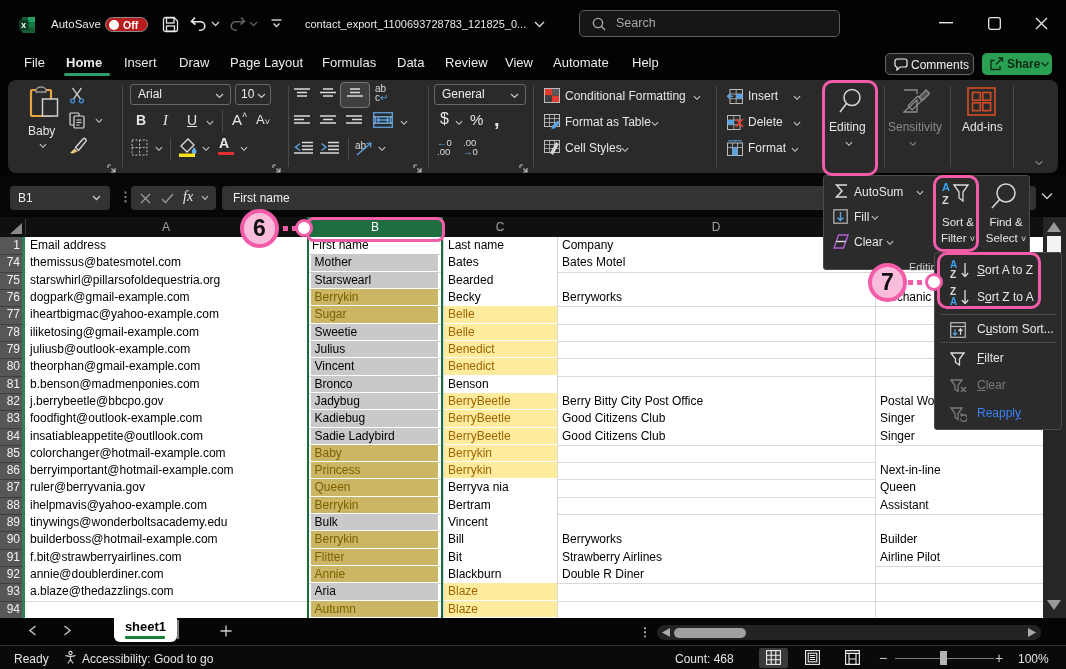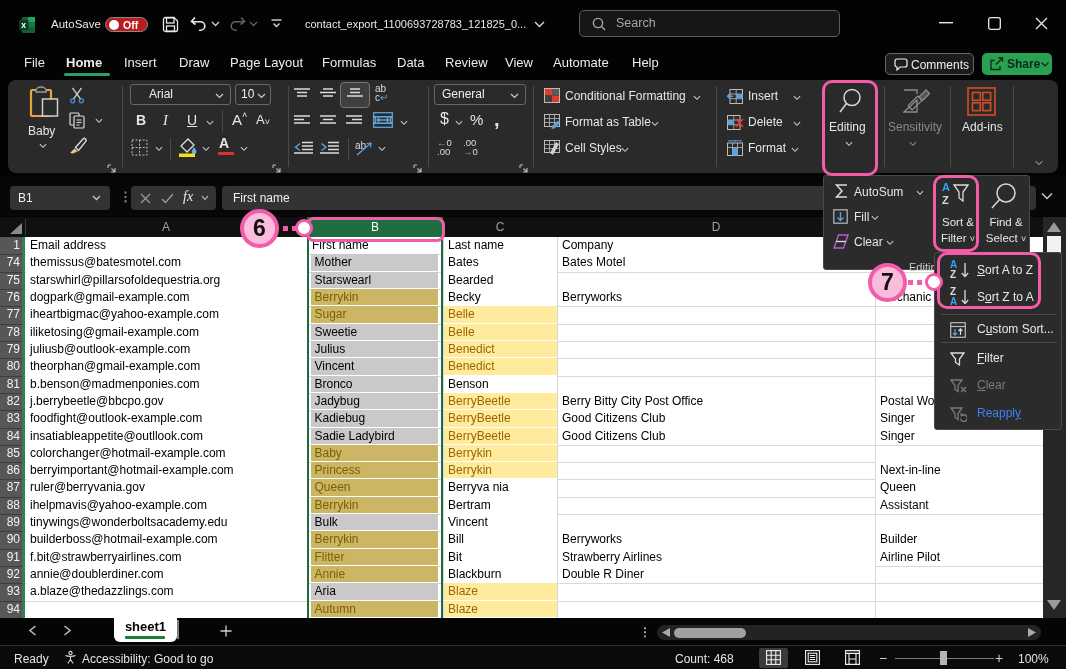--- a/index.html
+++ b/index.html
@@ -187,21 +187,21 @@
   <svg class="abs" style="left:69px;top:136px" width="19" height="19" viewBox="0 0 19 19">
       <path d="M1 17 l4.5-4.5 3 3 L4 17.5 z" fill="#e8c87a"></path>
       <path d="M6.5 11.5 L14 3 a1.8 1.8 0 0 1 2.6 2.6 L9.5 14.5 z" fill="none" stroke="#dcdcdc" stroke-width="1.4"></path>
     </svg>
   <div class="rlabel" style="left:0px;width:120px">Clipboard</div>
   <svg class="launcher" style="left:107px;top:164px" viewBox="0 0 9 9" fill="none" stroke="#bbb" stroke-width="1.1">
       <path d="M1 1 h3 M1 1 v3 M8 4 v4 h-4 M8 8 L4.5 4.5"></path>
     </svg>
   <div class="rdiv" style="left:122px"></div>
 
-  <div class="combo" style="left:130px;top:84px;width:101px"><span style="margin-left:18px">Arial</span><svg style="position:absolute;right:6px;top:8px" width="9" height="6" viewBox="0 0 9 6" stroke="#ccc" stroke-width="1.2" fill="none">
+  <div class="combo" style="left:130px;top:84px;width:101px"><span style="margin-left:7px">Arial</span><svg style="position:absolute;right:6px;top:8px" width="9" height="6" viewBox="0 0 9 6" stroke="#ccc" stroke-width="1.2" fill="none">
         <path d="M1 1 l3.5 3.5 L8 1"></path>
       </svg></div>
   <div class="combo" style="left:235px;top:84px;width:36px"><span style="margin-left:5px">10</span><svg style="position:absolute;right:4px;top:8px" width="9" height="6" viewBox="0 0 9 6" stroke="#ccc" stroke-width="1.2" fill="none">
         <path d="M1 1 l3.5 3.5 L8 1"></path>
       </svg></div>
   <div class="rtext" style="left:136px;top:112px;font-weight:bold;font-size:14px">B</div>
   <div class="rtext" style="left:163px;top:112px;font-style:italic;font-family:'Liberation Serif',serif;font-size:14.5px">I</div>
   <div class="rtext" style="left:187px;top:112px;text-decoration:underline;font-size:14px">U</div>
   <svg class="chev" style="left:206px;top:119px" width="9" height="6" viewBox="0 0 9 6" stroke="#ccc" stroke-width="1.2" fill="none">
       <path d="M1 1 l3.5 3.5 L8 1"></path>

